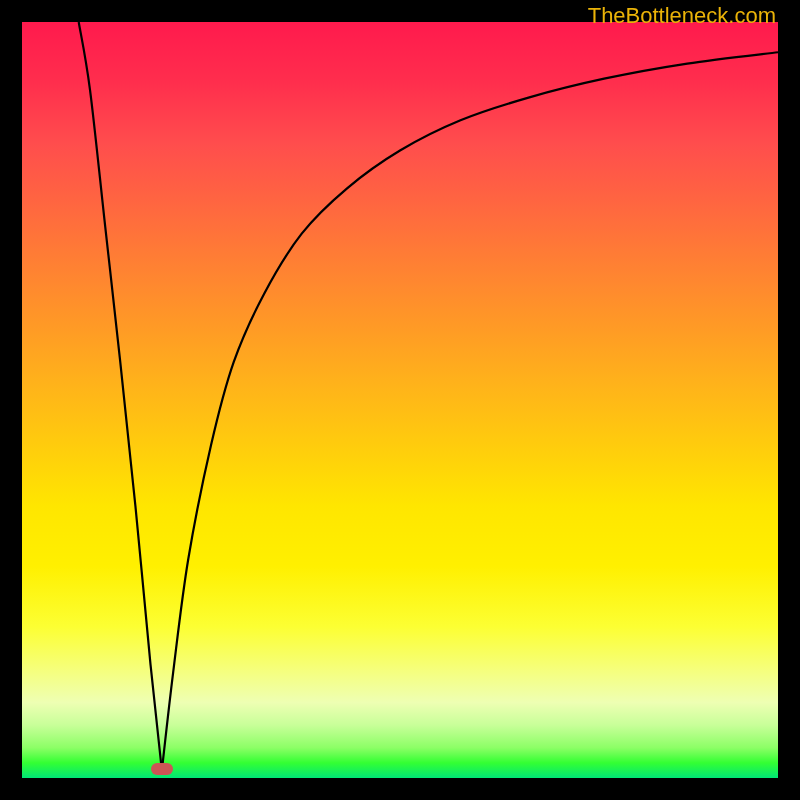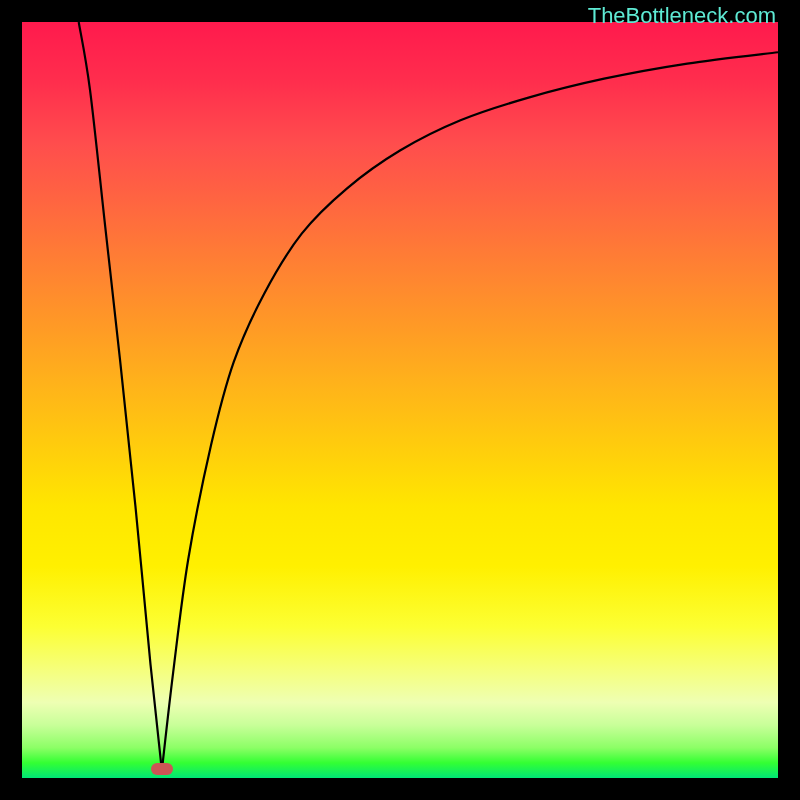--- a/index.html
+++ b/index.html
@@ -60,21 +60,21 @@
       width: 22px;
       height: 12px;
       background: #cc5555;
       border-radius: 6px;
       transform: translate(-50%, -50%);
     }
     .watermark {
       position: absolute;
       top: 3px;
       right: 24px;
-      color: #5eead4;
+      color: #eab308;
       font-size: 22px;
       font-weight: normal;
       z-index: 10;
     }
   </style>
 </head>
 <body>
 
 <div class="watermark">TheBottleneck.com</div>
 

